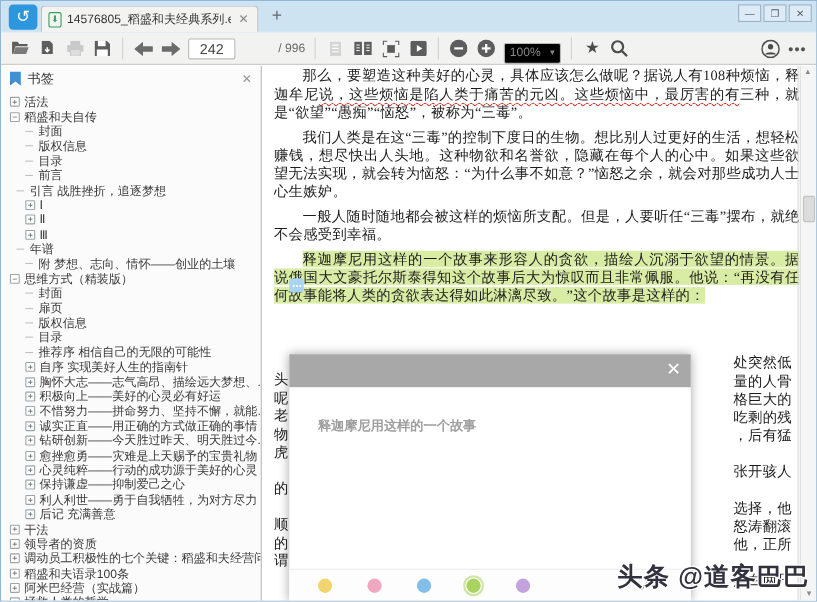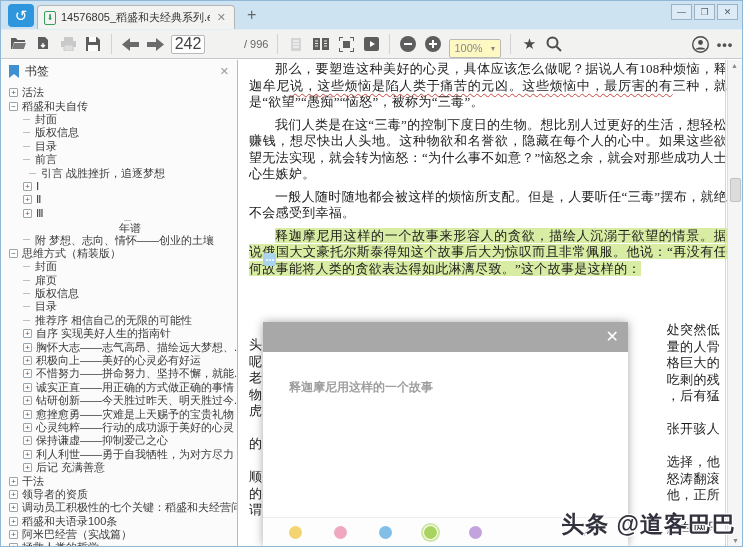--- a/index.html
+++ b/index.html
@@ -21,24 +21,24 @@
   .new-tab{position:absolute;left:246px;top:6px;color:#666;font-size:16px;line-height:16px;}
   .win-controls{position:absolute;right:4px;top:3px;display:flex;gap:2px;}
   .win-btn{width:21px;height:16px;border:1px solid #9ab2c6;background:#ddebf6;
     color:#55606a;font-size:9px;line-height:14px;text-align:center;}
   
   .toolbar{position:absolute;left:0;top:28px;right:0;height:30px;background:#f2f2f1;
     border-top:1px solid #e3edf5;border-bottom:1px solid #c9c9c9;
     display:flex;align-items:center;padding:0 8px;gap:7px;}
   .tb-icon{width:18px;height:18px;display:flex;align-items:center;justify-content:center;flex:none;}
   .tb-sep{width:1px;height:20px;background:#d2d2d2;flex:none;margin:0 2px;}
-  .page-box{width:34px;height:19px;border:1px solid #b9b9b9;background:#fff;border-radius:2px;
-    font-size:16px;color:#444;text-align:center;line-height:17px;}
+  .page-box{width:43px;height:19px;border:1px solid #b9b9b9;background:#fff;border-radius:2px;
+    font-size:13px;color:#444;text-align:center;line-height:17px;}
   .page-total{font-size:11px;color:#666;margin-left:32px;}
-  .zoom-box{width:52px;height:19px;border:1px solid #b9b9b9;background:#fef9c3;border-radius:2px;
+  .zoom-box{width:52px;height:19px;border:1px solid #b9b9b9;background:#000000;border-radius:2px;
     font-size:11px;color:#888;display:flex;align-items:center;padding:0 4px;justify-content:space-between;margin-top:8px;}
   .zoom-caret{font-size:7px;color:#888;}
   .tb-spacer{flex:1;}
   .star-glyph{font-size:15px;color:#4c4c4c;line-height:18px;}
   .more-glyph{font-size:13px;color:#555;letter-spacing:1px;font-weight:bold;}
   
   .sidebar{position:absolute;left:0;top:59px;width:237px;bottom:0;background:#fbfbfb;
     border-right:1px solid #b9b9b9;overflow:hidden;}
   .sidebar-header{height:23px;display:flex;align-items:center;padding:0 8px;gap:6px;}
   .bm-icon{width:10px;height:13px;flex:none;}
@@ -242,37 +242,37 @@
           <span>版权信息</span>
         </div>
         <div class="tree-row" style="padding-left: 22px;">
           <span class="leafmark"></span>
           <span>目录</span>
         </div>
         <div class="tree-row" style="padding-left: 22px;">
           <span class="leafmark"></span>
           <span>前言</span>
         </div>
-        <div class="tree-row" style="padding-left: 28px;">
+        <div class="tree-row" style="padding-left: 14px;">
           <span class="leafmark"></span>
           <span>引言 战胜挫折，追逐梦想</span>
         </div>
         <div class="tree-row" style="padding-left: 22px;">
           <span class="exp">+</span>
           <span>Ⅰ</span>
         </div>
         <div class="tree-row" style="padding-left: 22px;">
           <span class="exp">+</span>
           <span>Ⅱ</span>
         </div>
         <div class="tree-row" style="padding-left: 22px;">
           <span class="exp">+</span>
           <span>Ⅲ</span>
         </div>
-        <div class="tree-row" style="padding-left: 22px; flex-direction: column;">
+        <div class="tree-row" style="padding-left: 14px;">
           <span class="leafmark"></span>
           <span>年谱</span>
         </div>
         <div class="tree-row" style="padding-left: 22px;">
           <span class="leafmark"></span>
           <span>附 梦想、志向、情怀——创业的土壤</span>
         </div>
         <div class="tree-row" style="padding-left: 8px;">
           <span class="exp">−</span>
           <span>思维方式（精装版）</span>

